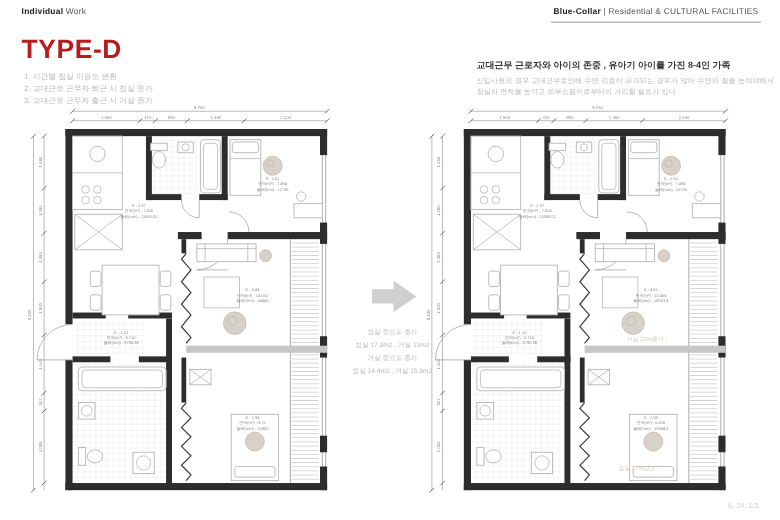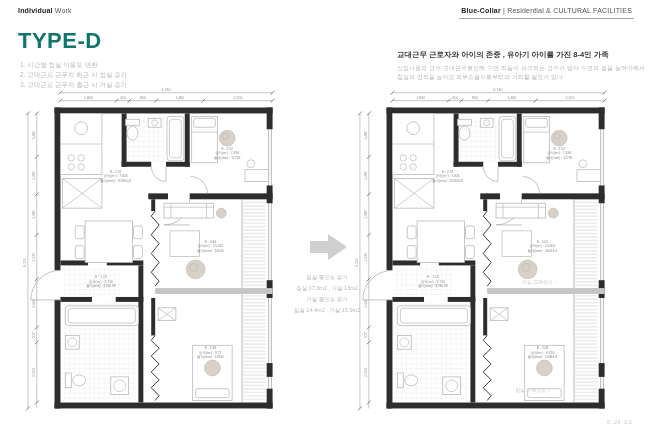--- a/index.html
+++ b/index.html
@@ -2,21 +2,21 @@
 <html><head>
 <meta charset="utf-8">
 <style>
   html,body{margin:0;padding:0;background:#ffffff;}
   body{width:650px;height:433px;position:relative;overflow:hidden;
        font-family:"Liberation Sans",sans-serif;color:#222;}
   .hdr{position:absolute;top:7px;font-size:7px;color:#555;letter-spacing:0.2px;}
   .hdr .b{font-weight:bold;color:#222;}
   .hdr-left{left:18px;}
   .hdr-right{right:16px;text-align:right;border-bottom:1px solid #aaa;padding:0 2px 4px 2px;min-width:160px;}
-  .title{position:absolute;left:18px;top:28px;font-size:22px;font-weight:800;color:#0f766e;letter-spacing:0.5px;}
+  .title{position:absolute;left:18px;top:28px;font-size:22px;font-weight:800;color:#b91c1c;letter-spacing:0.5px;}
   .notes{position:absolute;left:20px;top:60px;font-size:6.5px;line-height:10px;color:#b9b9b9;}
   .desc{position:absolute;left:397px;top:50px;width:248px;}
   .desc-h{font-size:7.5px;font-weight:bold;color:#333;margin-bottom:4px;}
   .desc-b{font-size:6px;line-height:9px;color:#b9b9b9;text-align:justify;}
   .plan{position:absolute;width:296px;height:342px;}
   #plan1{left:20px;top:86px;}
   #plan2{left:352px;top:86px;}
   .arrow-wrap{position:absolute;left:308px;top:232px;}
   .transition{position:absolute;left:262px;top:272px;width:130px;text-align:center;
               font-size:5.5px;line-height:11px;color:#b9b9b9;}

